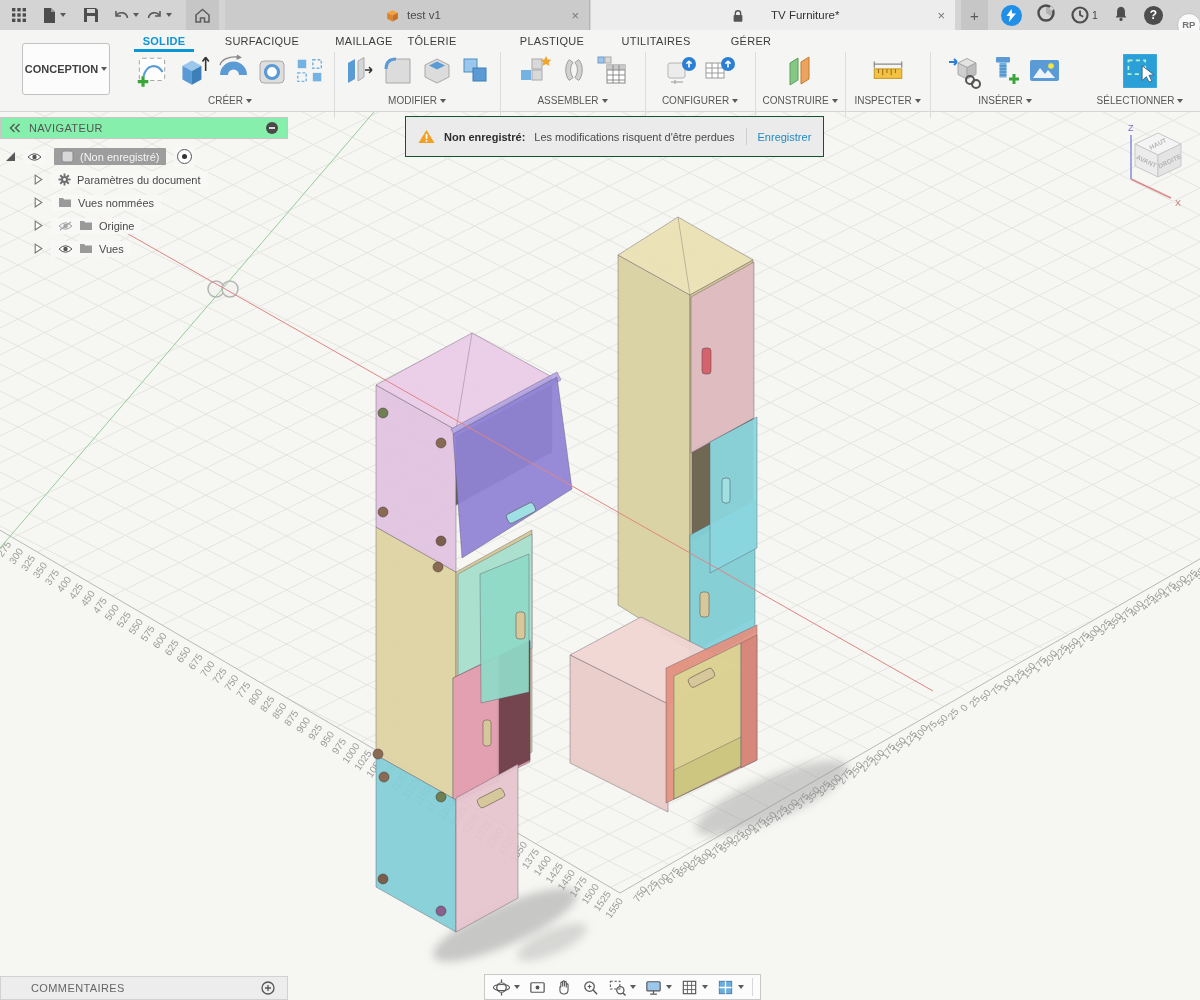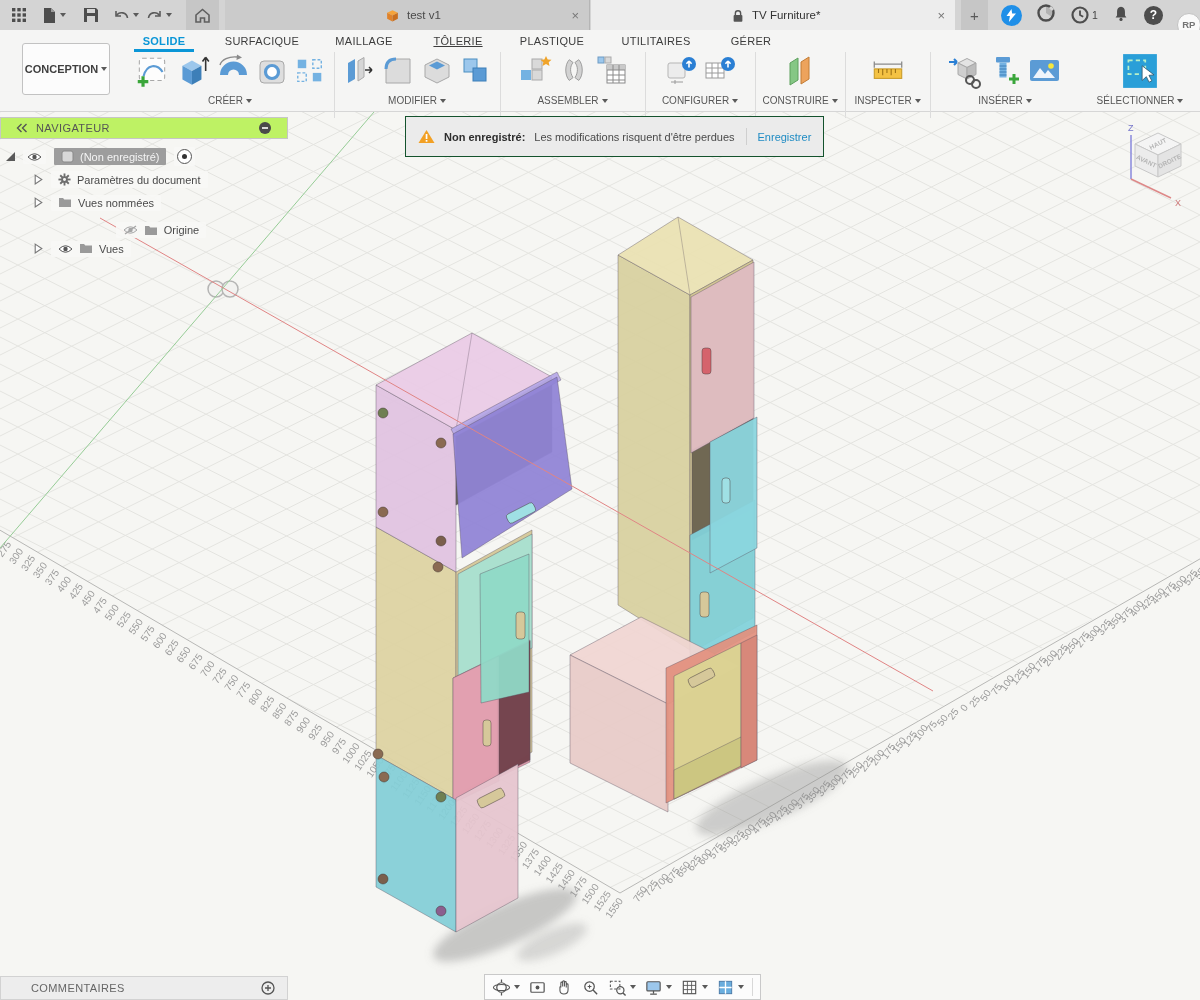--- a/index.html
+++ b/index.html
@@ -25,21 +25,21 @@
   .rgroup .glabel{margin-top:3px;font-size:10px;color:#575757;display:flex;align-items:center;white-space:nowrap;}
   .rsep{position:absolute;top:22px;height:66px;width:1px;background:#dcdcdc;}
   .ric{cursor:pointer;}
   
   .viewport{position:absolute;top:112px;left:0;width:1200px;height:888px;}
   #scene{position:absolute;inset:0;}
   .face{stroke:#5a4f5e;stroke-opacity:.5;stroke-width:.8;fill-opacity:.94;}
   .hndl{stroke:#4a4040;stroke-opacity:.6;stroke-width:.8;}
   
   .navpanel{position:absolute;top:5px;left:0;width:288px;}
-  .navheader{height:22px;background:#bef264;border:1px solid #c6c6c6;display:flex;align-items:center;padding:0 15px;gap:8px;box-sizing:border-box;}
+  .navheader{height:22px;background:#86efac;border:1px solid #c6c6c6;display:flex;align-items:center;padding:0 8px;gap:8px;box-sizing:border-box;}
   .navtitle{flex:1;font-size:11px;color:#555;letter-spacing:.4px;}
   .navrow{height:23px;display:flex;align-items:center;gap:8px;}
   .chip{background:rgba(247,247,245,.93);padding:2px 7px;display:flex;align-items:center;gap:6px;font-size:11px;color:#4a4a4a;border-radius:1px;}
   .chip.sel{background:#9d9d9d;color:#f4f4f4;}
   .tri-exp{width:0;height:0;border-left:9px solid transparent;border-bottom:9px solid #595959;}
   .radio{width:13px;height:13px;border:1.5px solid #555;border-radius:50%;background:#fff;display:flex;align-items:center;justify-content:center;}
   .radio i{width:5px;height:5px;border-radius:50%;background:#333;}
   
   .warnbar{position:absolute;left:405px;top:4px;height:41px;background:#ebebeb;border:1px solid #14532d;display:flex;align-items:center;padding:0 12px;gap:9px;font-size:11px;color:#4a4a4a;box-sizing:border-box;}
   .warnbar b{color:#2d2d2d;}
@@ -114,21 +114,21 @@
         <polygon points="7,7 12,4.5 12,10 7,12.5" fill="#c96f1f"></polygon>
     </svg>
     <span>test v1</span>
     <span class="close">×</span>
   </div>
   <div class="doc-tab" style="left:591px;width:364px;background:#ededed;">
     <svg width="14" height="15" viewBox="0 0 16 17" style="margin:0 7px 0 130px;">
       <rect x="3" y="8" width="10" height="7.5" rx="1" fill="#555"></rect>
         <path d="M5 8V6a3 3 0 016 0v2" fill="none" stroke="#555" stroke-width="1.6"></path>
     </svg>
-    <span style="color:#333;">TV Furniture*</span>
+    <span style="color:#333;margin-left:19px;">TV Furniture*</span>
     <span class="close">×</span>
   </div>
   <div class="tb-abs tbtn tile" style="left:961px;width:27px;font-size:15px;color:#5a5a5a;">
     <span>+</span>
   </div>
 
   <div class="tb-abs" style="left:1001px;gap:14px;">
     <span class="circle-ic" style="width:21px;height:21px;background:#1f8fe8;">
       <svg width="11" height="13" viewBox="0 0 10 13">
           <polygon points="5,0 0,7 3.4,7 2.4,13 9.5,4.6 5.6,4.6" fill="#fff"></polygon>
@@ -163,21 +163,21 @@
 
 <div class="ribbon">
   <div class="mode-btn">
     <span>CONCEPTION</span>
       <span class="caret"></span>
   </div>
 
   <span class="rtab active" style="left:164px;">SOLIDE</span>
   <span class="rtab" style="left:262px;">SURFACIQUE</span>
   <span class="rtab" style="left:364px;">MAILLAGE</span>
-  <span class="rtab" style="left:458px;text-decoration:underline;">TÔLERIE</span>
+  <span class="rtab" style="left:432px;">TÔLERIE</span>
   <span class="rtab" style="left:552px;">PLASTIQUE</span>
   <span class="rtab" style="left:656px;">UTILITAIRES</span>
   <span class="rtab" style="left:751px;">GÉRER</span>
   <div class="runderline" style="left:134px;width:60px;"></div>
 
   <div class="rgroup" style="left:128px;width:204px;">
     <div class="icons">
       <svg class="ric" width="36" height="38" viewBox="0 0 34 36">
         <rect x="5" y="6" width="24" height="21" rx="3" fill="#fdfdfd" stroke="#a8a8a8" stroke-dasharray="4 3"></rect>
         <path d="M9 23C12 11 22 11 27 19" stroke="#5b9bd5" fill="none" stroke-width="2"></path>
@@ -716,21 +716,21 @@
       <svg width="9" height="11" viewBox="0 0 8 10">
             <polygon points="1,1 7,5 1,9" fill="#fdfdfd" stroke="#777"></polygon>
           </svg>
       <span class="chip">
         <svg width="14" height="11" viewBox="0 0 14 11">
               <path d="M1 2.5V1h4l1.3 1.5H13V10H1Z" fill="#9a9a9a"></path>
             </svg>
         <span>Vues nommées</span>
       </span>
     </div>
-    <div class="navrow" style="padding-left:28px;flex-direction:column;">
+    <div class="navrow" style="padding-left:28px;">
       <svg width="9" height="11" viewBox="0 0 8 10">
             <polygon points="1,1 7,5 1,9" fill="#fdfdfd" stroke="#777"></polygon>
           </svg>
       <span class="chip">
         <svg width="15" height="10" viewBox="0 0 15 10">
               <path d="M1 5Q7.5-1.5 14 5 7.5 11.5 1 5Z" fill="#f0f0f0" stroke="#a5a5a5"></path>
               <circle cx="7.5" cy="5" r="2.2" fill="#a5a5a5"></circle>
               <line x1="2" y1="9" x2="13" y2="1" stroke="#a5a5a5" stroke-width="1.3"></line>
             </svg>
         <svg width="14" height="11" viewBox="0 0 14 11">

